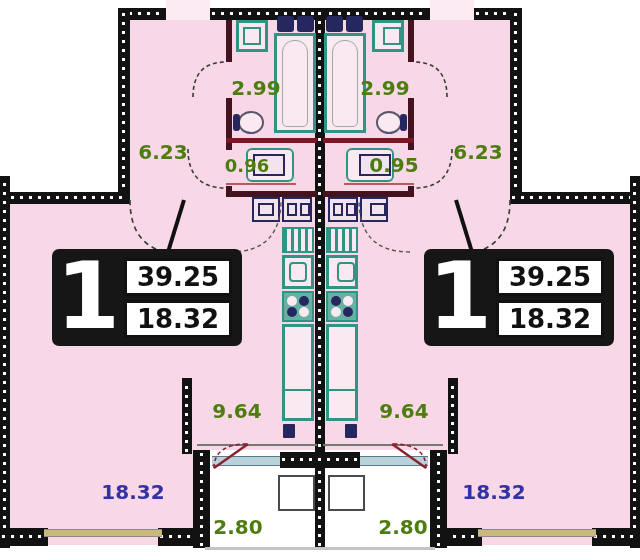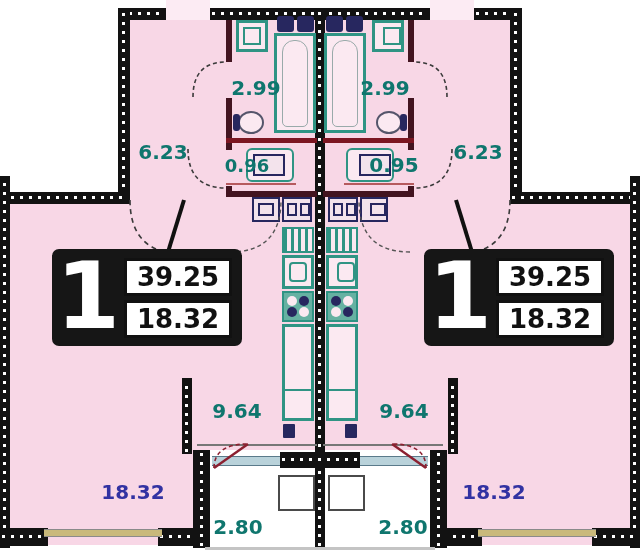--- a/index.html
+++ b/index.html
@@ -32,21 +32,21 @@
   .navy-fill{position:absolute;background:#27275f;border-radius:3px;}
   .tub-inner{position:absolute;border:1px solid #9aa;background:#fbe9f1;border-radius:12px 12px 5px 5px;box-sizing:border-box;}
   .toilet-bowl{position:absolute;border:2px solid #55556b;background:#fbe9f1;border-radius:50%;box-sizing:border-box;}
   .grill{position:absolute;border:2px solid #2f9484;box-sizing:border-box;
     background:repeating-linear-gradient(90deg,#2f9484 0 3px,#fbe9f1 3px 7px);}
   .stove{position:absolute;border:2px solid #2f9484;background:#66b1a2;box-sizing:border-box;}
   .burner{position:absolute;width:10px;height:10px;border-radius:50%;box-sizing:border-box;}
   .counter-div{position:absolute;left:0;right:0;height:2px;background:#2f9484;}
   .balc-sq{position:absolute;border:2px solid #4a4a4a;background:#fff;box-sizing:border-box;}
   
-  .rlabel{position:absolute;transform:translate(-50%,-50%);color:#0f766e;font-weight:700;font-size:20px;white-space:nowrap;}
+  .rlabel{position:absolute;transform:translate(-50%,-50%);color:#4d7c0f;font-weight:700;font-size:20px;white-space:nowrap;}
   .rlabel.big{color:#3232a2;font-size:20px;}
   
   .card{position:absolute;background:#161616;border-radius:7px;}
   .card .num{position:absolute;left:0;top:2px;width:72px;text-align:center;color:#fff;
     font-size:92px;line-height:92px;font-weight:bold;}
   .card .abox{position:absolute;left:72px;width:108px;height:38px;background:#fff;border:3px solid #111;
     box-sizing:border-box;text-align:center;font-size:26px;line-height:32px;font-weight:bold;color:#111;}
   svg.overlay{position:absolute;left:0;top:0;}
 </style>
 </head>

